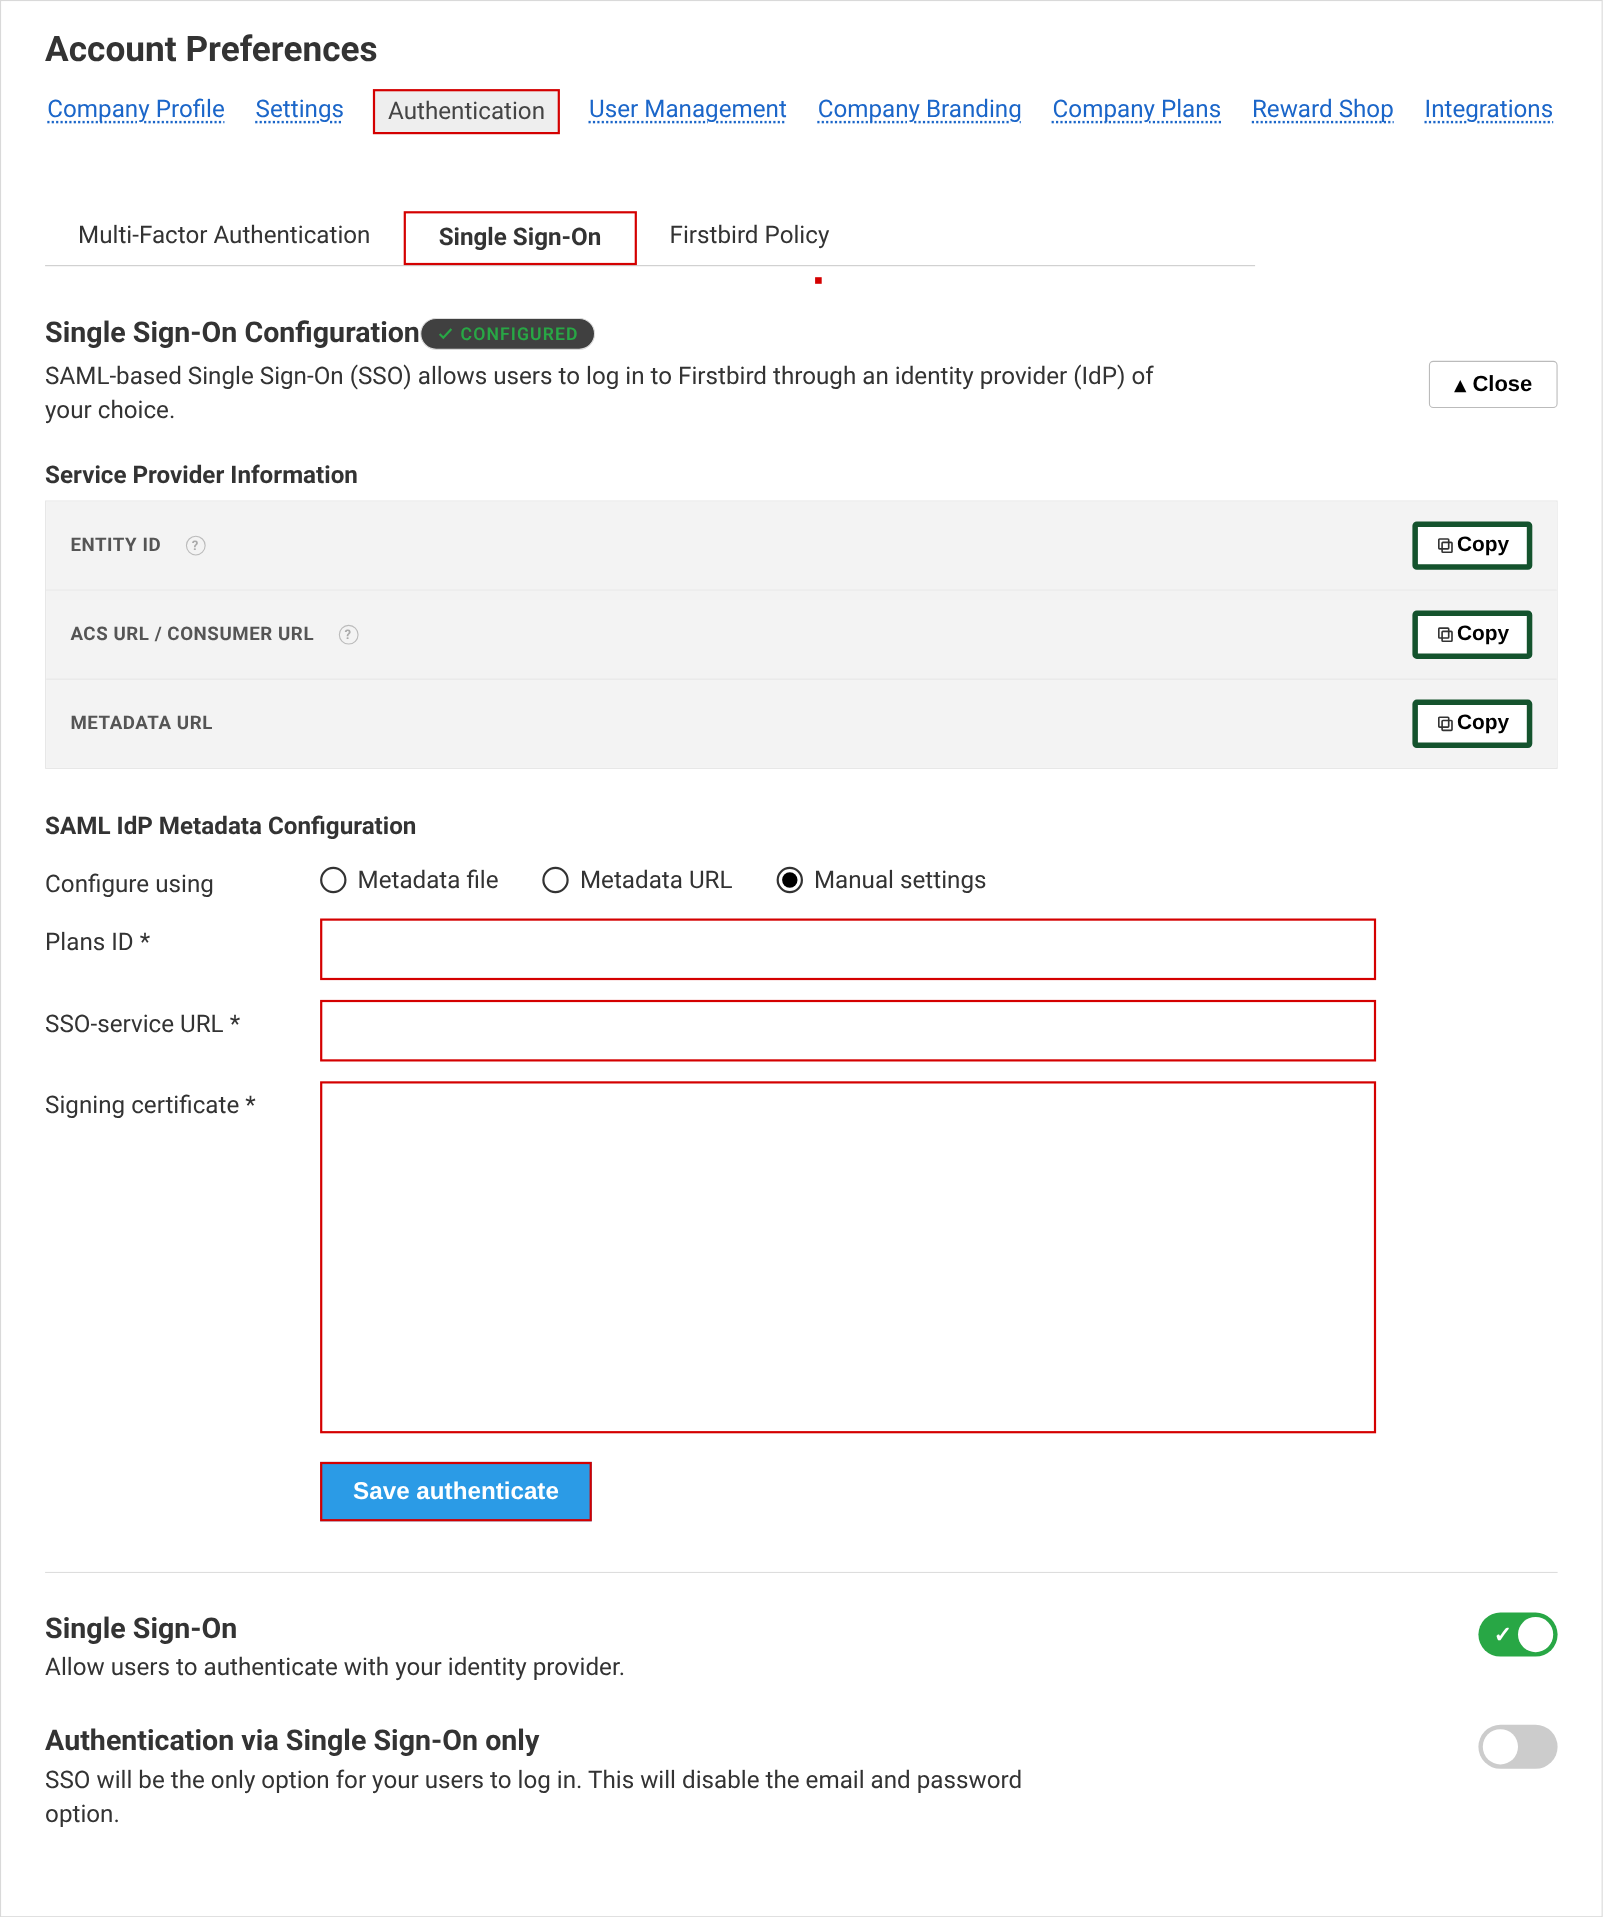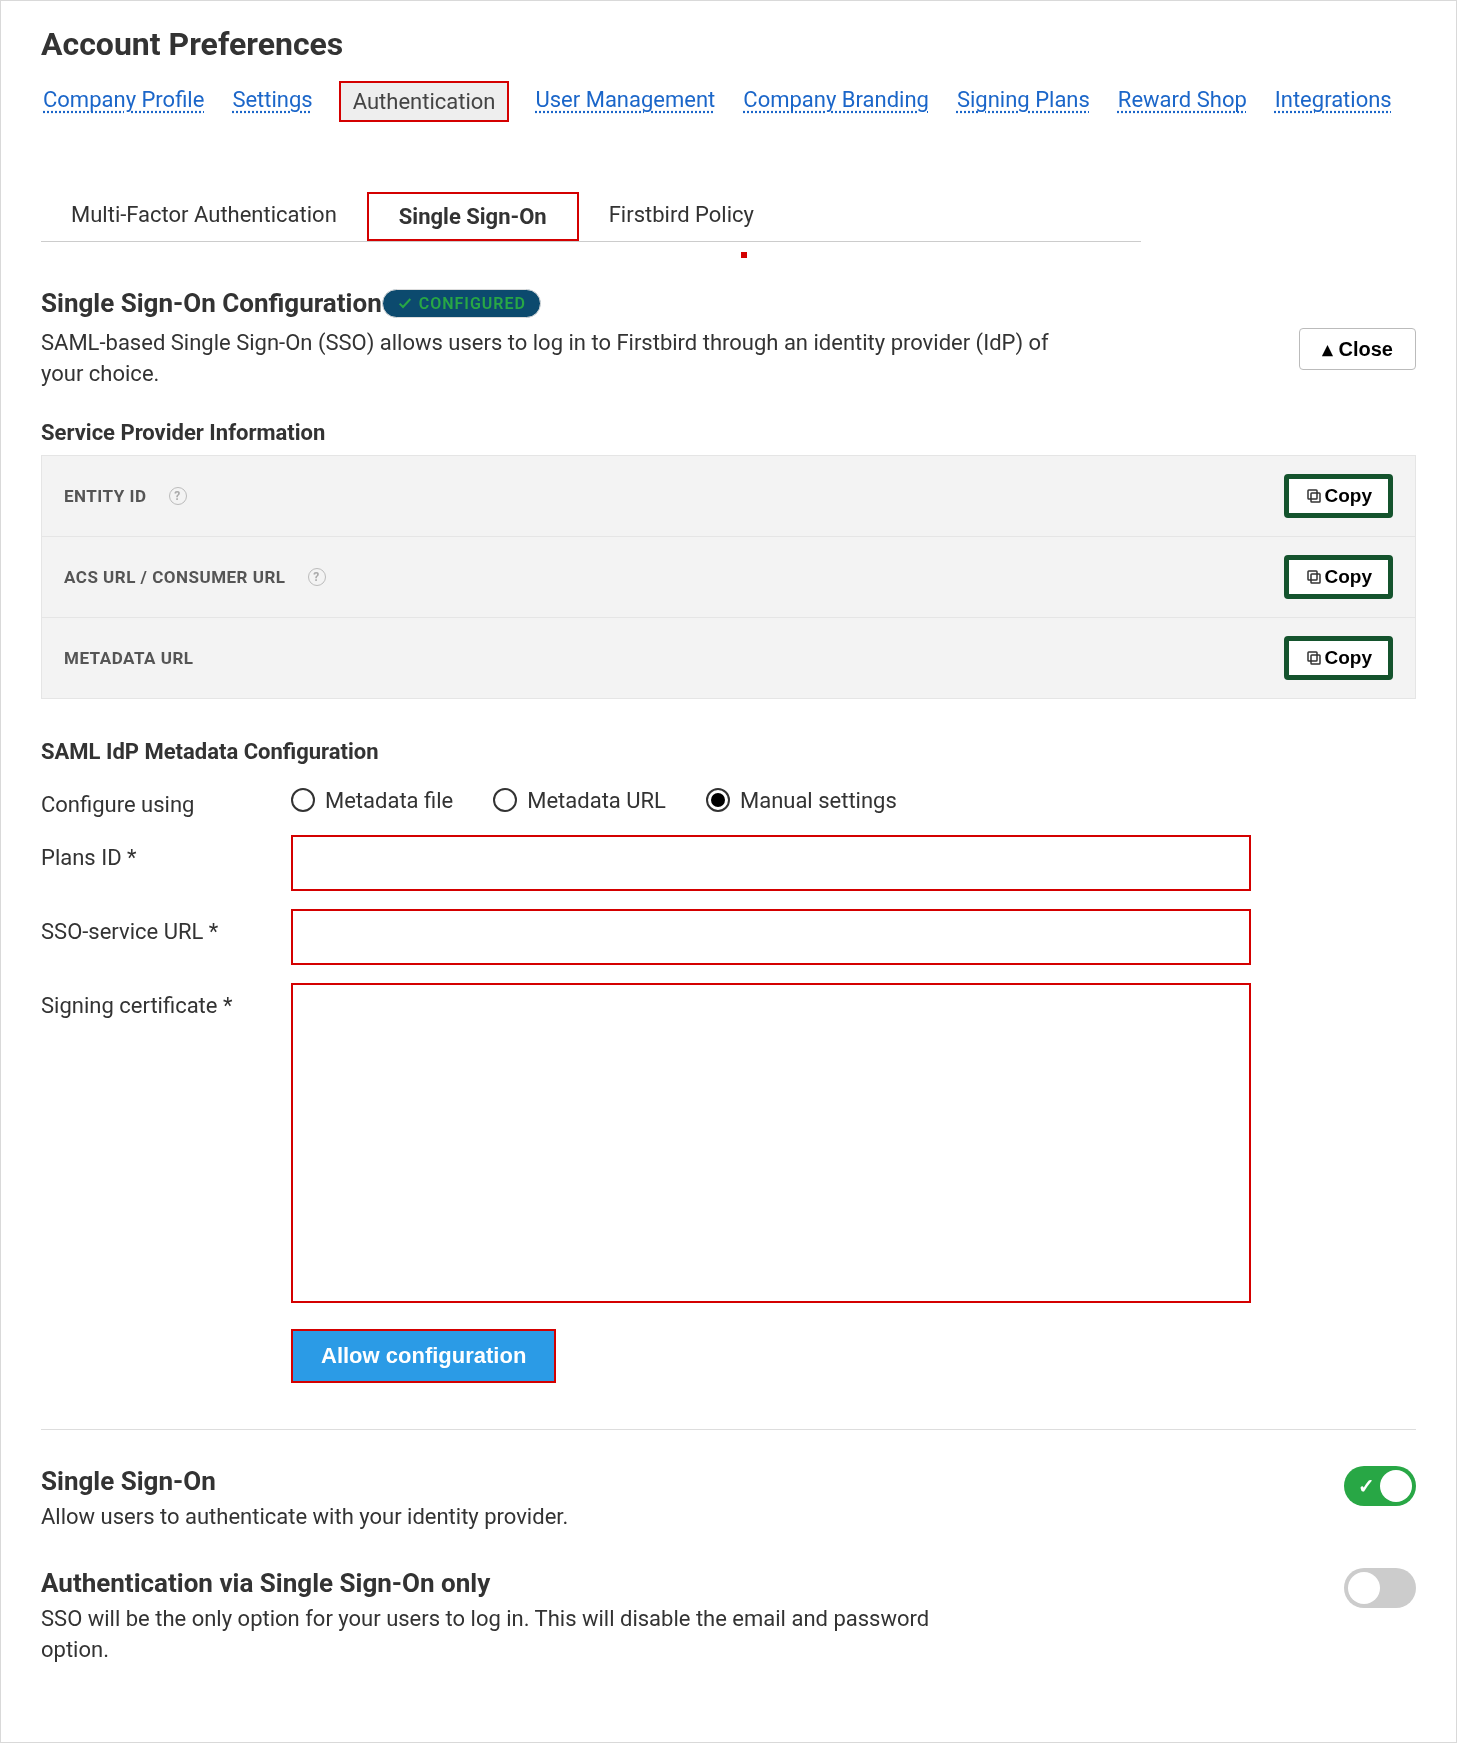--- a/index.html
+++ b/index.html
@@ -77,21 +77,21 @@
   .badge-configured {
     border: 1px solid #ddd;
     border-radius: 999px;
     padding: 4px 14px;
     font-size: 16px;
     color: #28a745;
     font-weight: 600;
     display: inline-flex;
     align-items: center;
     gap: 6px;
-    background:#0c4a6e;
+    background:#404040;
     letter-spacing:1px;
   }
   .badge-configured svg { width:16px; height:16px; }
 
   .desc-row {
     display: flex;
     justify-content: space-between;
     align-items: flex-start;
     margin-top: 10px;
   }
@@ -252,21 +252,21 @@
 <div class="frame">
 
   <h1 class="page-title">Account Preferences</h1>
 
   <div class="top-tabs">
     <a class="top-tab">Company Profile</a>
     <a class="top-tab">Settings</a>
     <a class="top-tab auth">Authentication</a>
     <a class="top-tab">User Management</a>
     <a class="top-tab">Company Branding</a>
-    <a class="top-tab">Signing Plans</a>
+    <a class="top-tab">Company Plans</a>
     <a class="top-tab">Reward Shop</a>
     <a class="top-tab">Integrations</a>
   </div>
 
   <div style="height:40px"></div>
 
   <div class="sub-tabs">
     <div class="sub-tab">Multi-Factor Authentication</div>
     <div class="sub-tab active">Single Sign-On</div>
     <div class="sub-tab">Firstbird Policy</div>
@@ -363,21 +363,21 @@
     <div class="form-row">
       <div class="form-label">SSO-service URL *</div>
       <input class="red-input" type="text" style="">
     </div>
 
     <div class="form-row">
       <div class="form-label">Signing certificate *</div>
       <textarea class="red-textarea" style=""></textarea>
     </div>
 
-    <button class="save-btn">Allow configuration</button>
+    <button class="save-btn">Save authenticate</button>
   </div>
 
   <hr class="divider">
 
   <div class="toggle-block">
     <div class="toggle-text">
       <h3>Single Sign-On</h3>
       <p>Allow users to authenticate with your identity provider.</p>
     </div>
     <div class="toggle on">

